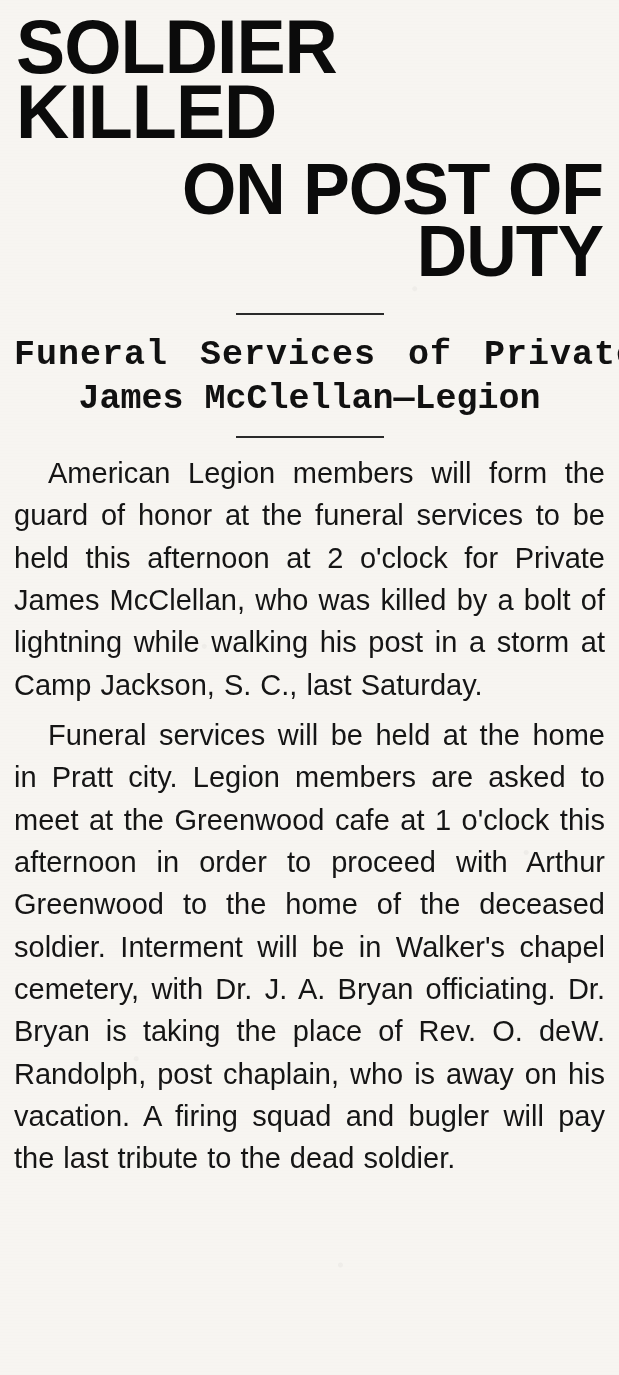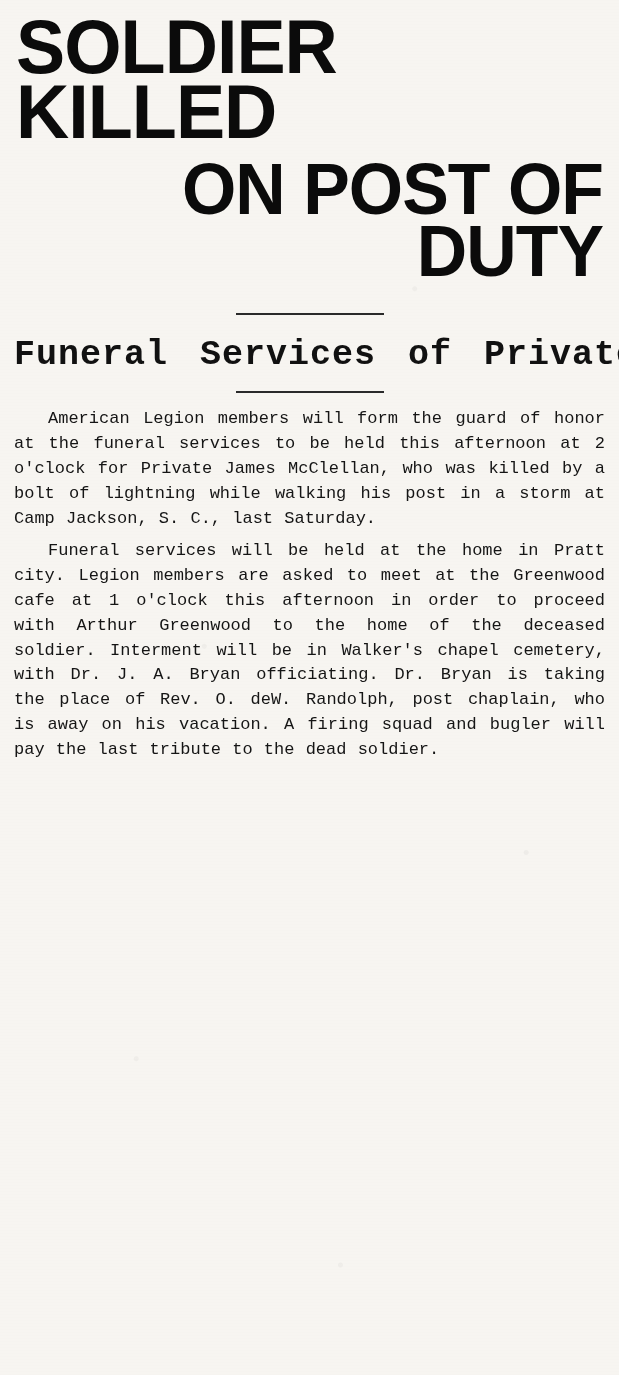--- a/index.html
+++ b/index.html
@@ -86,22 +86,22 @@
     white-space: nowrap;
     font-family: Liberation Mono, monospace;
   }
   .subhead .sline.spread {
     letter-spacing: 1px;
     word-spacing: 10px;
   }
 
   
   .body-text {
-    font-family: Liberation Mono, monospace;
-    font-size: 17px;
+    font-family: Liberation Sans, sans-serif;
+    font-size: 29px;
     line-height: 1.46;
     color: #151515;
     text-align: justify;
     text-justify: inter-word;
   }
   .body-text p {
     margin: 0 0 0 0;
     text-indent: 34px;
     word-spacing: 1px;
   }
@@ -134,20 +134,21 @@
 
     <div class="headline">
       <span class="line1">SOLDIER KILLED</span>
       <span class="line2">ON POST OF DUTY</span>
     </div>
 
     <hr class="rule">
 
     <div class="subhead">
       <span class="sline spread">Funeral Services of Private</span>
+      <span class="sline">James McClellan—Legion</span>
     </div>
 
     <hr class="rule short">
 
     <div class="body-text">
       <p class="p1">American Legion members will form the guard of honor at the funeral services to be held this afternoon at 2 o'clock for Private James McClellan, who was killed by a bolt of lightning while walking his post in a storm at Camp Jackson, S. C., last Saturday.</p>
       <p class="p2">Funeral services will be held at the home in Pratt city. Legion members are asked to meet at the Greenwood cafe at 1 o'clock this afternoon in order to proceed with Arthur Greenwood to the home of the deceased soldier. Interment will be in Walker's chapel cemetery, with Dr. J. A. Bryan officiating. Dr. Bryan is taking the place of Rev. O. deW. Randolph, post chaplain, who is away on his vacation. A firing squad and bugler will pay the last tribute to the dead soldier.</p>
     </div>
 
   </div>

